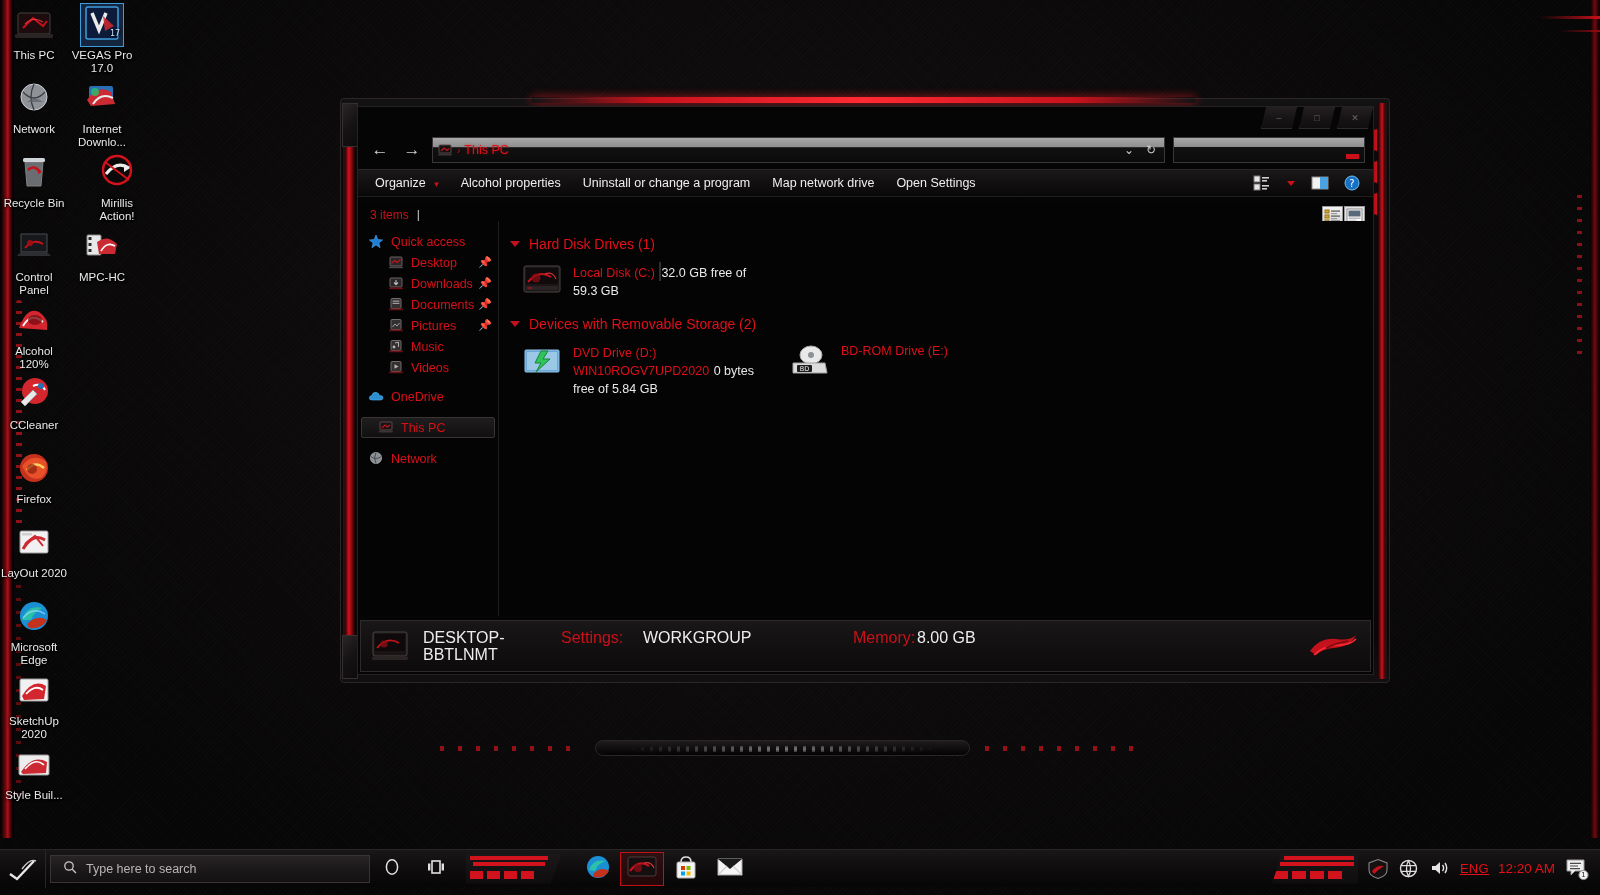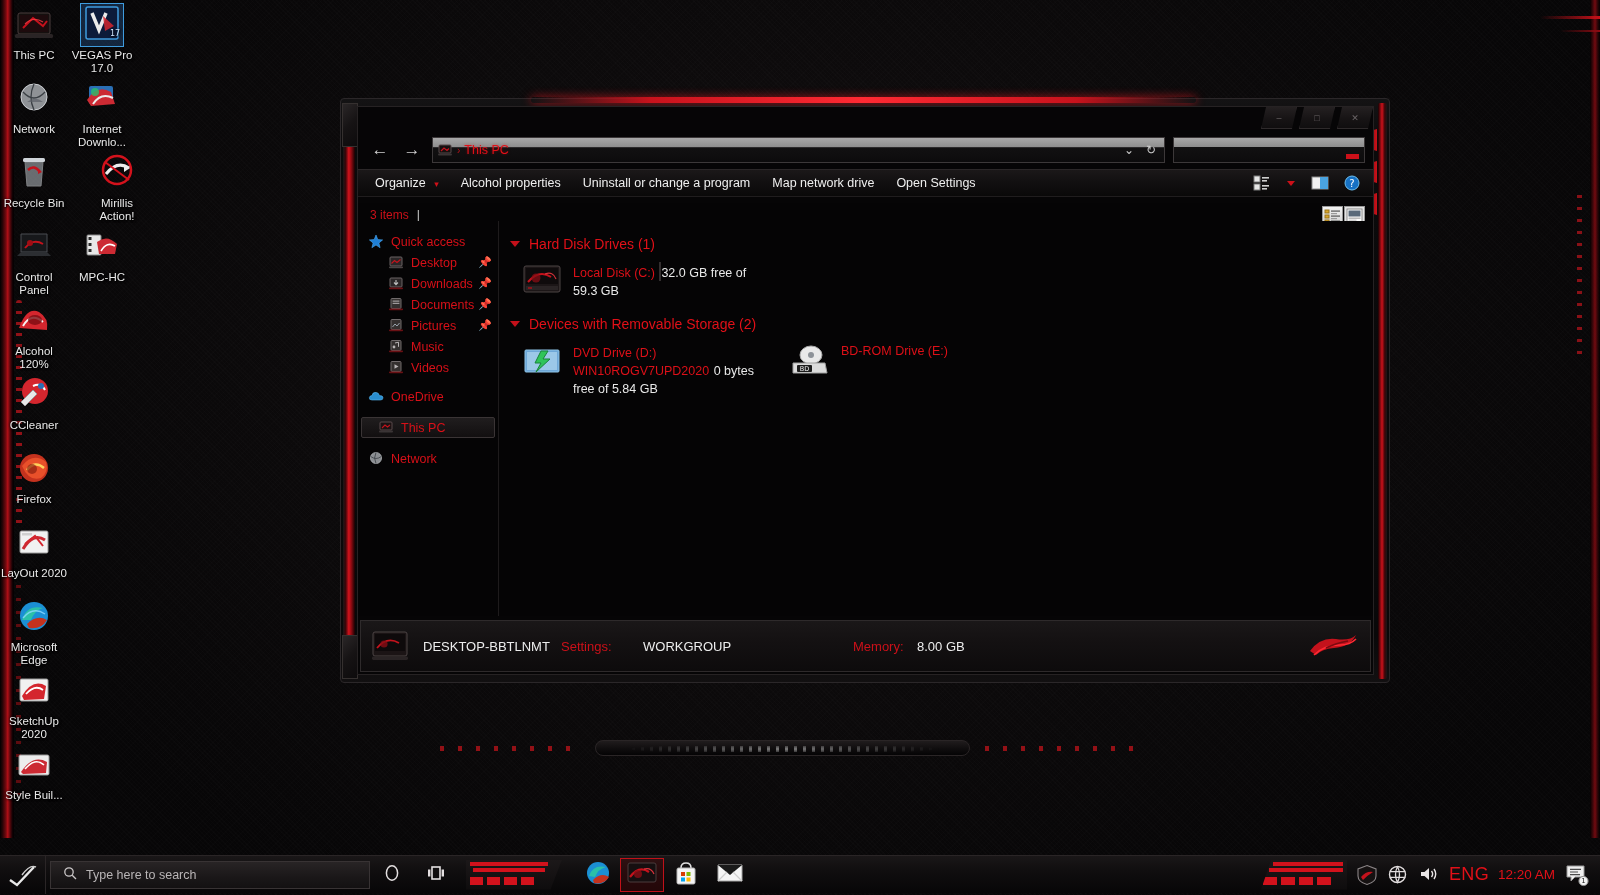--- a/index.html
+++ b/index.html
@@ -276,32 +276,32 @@
   .drive.inline { width: auto; margin-left: 20px; }
 
   
   .details {
     position: absolute; left: 2px; right: 2px; bottom: 2px; height: 52px;
     background: linear-gradient(to bottom, #1a1718 0%, #141112 40%, #0d0b0c 100%);
     border: 1px solid #2e2a2b;
     display: flex; align-items: center; padding: 0 10px; gap: 14px;
   }
   .details .pcart { width: 38px; height: 34px; position: relative; flex: none; }
-  .det-grid { font-size: 13px; line-height: 17px; }
+  .det-grid { font-size: 16px; line-height: 17px; }
   .det-row { display: flex; align-items: baseline; }
   .det-k { color: #cc1019; width: 82px; }
   .det-v { color: #ededed; }
   .det-k2 { color: #cc1019; margin-left: 60px; width: 64px; }
   .rog-logo {
     margin-left: auto; width: 54px; height: 30px; position: relative; flex: none;
   }
 
   
   #taskbar {
-    position: absolute; left: 0; bottom: 2px; width: 1600px; height: 38px;
+    position: absolute; left: 0; bottom: 8px; width: 1600px; height: 38px;
     background: linear-gradient(to bottom, #1a1718 0%, #100e0f 40%, #070607 100%);
     border-top: 1px solid #2a2526;
     display: flex; align-items: center;
   }
   .tb-start {
     width: 46px; height: 38px; position: relative; flex: none;
     border-right: 1px solid #2a2526;
   }
   .tb-search {
     width: 320px; height: 28px; margin-left: 4px;
@@ -326,21 +326,21 @@
   .tray {
     margin-left: auto; display: flex; align-items: center; gap: 9px; padding-right: 10px; height: 38px;
   }
   .tray-wedge {
     width: 86px; height: 30px; position: relative; flex: none;
     clip-path: polygon(12% 0, 100% 0, 100% 100%, 0 100%);
     background: linear-gradient(to bottom, #1c1819, #0e0c0d);
   }
   .tray-wedge i { position: absolute; display: block; background: #d2121c; }
   .tray-ic { width: 22px; height: 22px; position: relative; }
-  .tray-txt { color: #e21018; font-size: 18px; letter-spacing: .3px; }
+  .tray-txt { color: #e21018; font-size: 13px; letter-spacing: .3px; text-decoration: underline; }
   .tray-time { color: #e21018; font-size: 13.5px; }
   .notif { width: 26px; height: 24px; position: relative; }
 </style>
 </head>
 <body>
 
 <div id="desktop">
 
   <div class="edge-left"></div>
   <div class="edge-left-dots"></div>

